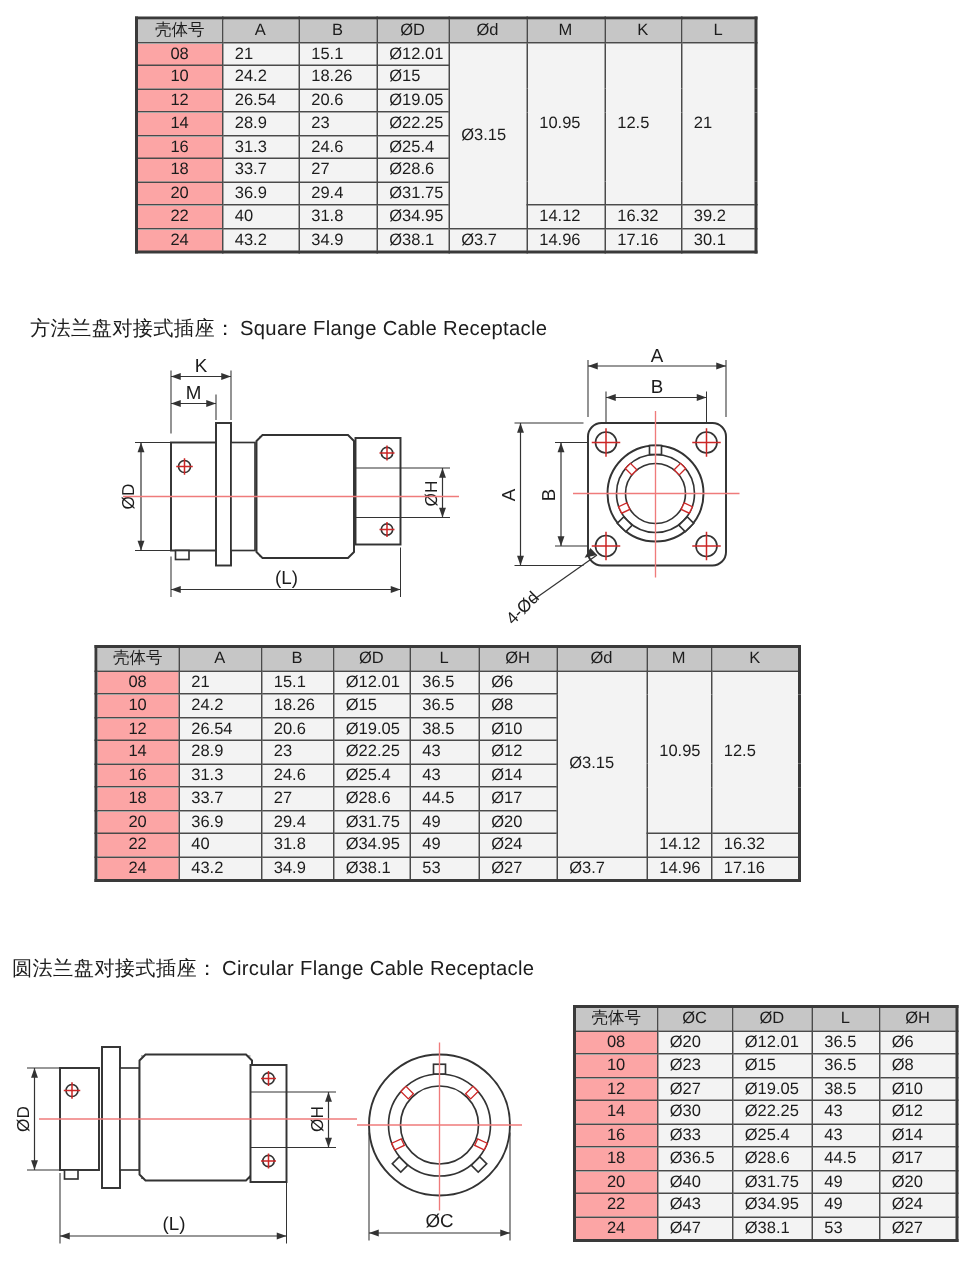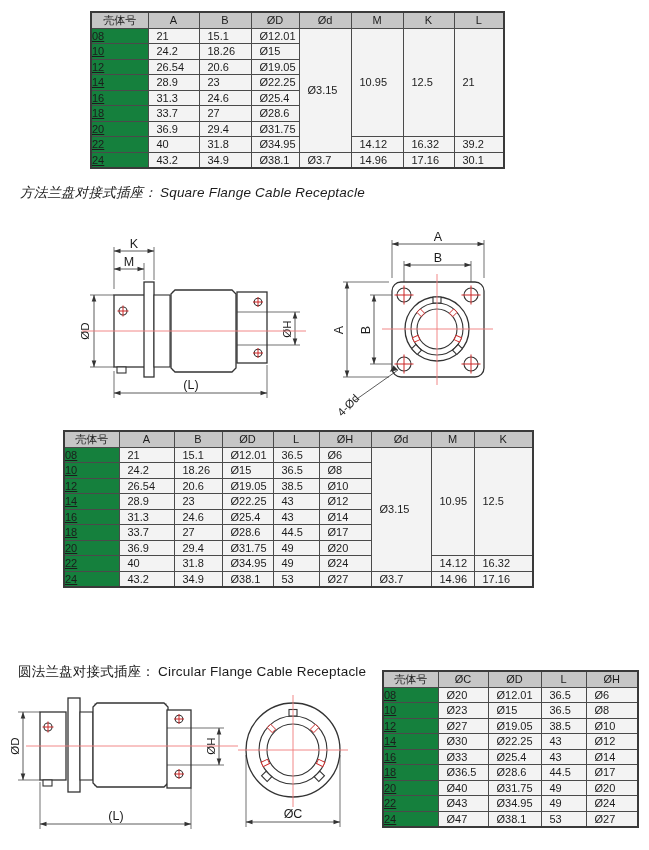--- a/index.html
+++ b/index.html
@@ -10,21 +10,21 @@
   .abs { position:absolute; }
   
   table.spec { border-collapse:collapse; table-layout:fixed; border:2px solid #3a3a3a;
                font-size:11px; color:#1c1c1c; }
   table.spec th, table.spec td {
     border:1px solid #4a4a4a; height:14.5px; line-height:14.5px;
     padding:0 0 0 8px; text-align:left; font-weight:normal; white-space:nowrap; overflow:hidden;
   }
   table.spec th { background:#c6c6c6; text-align:center; padding:0; }
   table.spec td { background:#f3f3f3; }
-  table.spec td.rh { background:#15803d; text-align:left; padding:0;text-decoration:underline; }
+  table.spec td.rh { background:#fca5a5; text-align:center; padding:0; }
   table.spec td.mc { vertical-align:middle; }
   
   .sec-title { font-size:13.5px; color:#1c1c1c; letter-spacing:0.2px; }
   .sec-title .en { margin-left:3px; }
   
   svg { overflow:visible; }
   .ol    { fill:#ffffff; stroke:#333333; stroke-width:1.3; }
   .ol2   { fill:#ffffff; stroke:#333333; stroke-width:1.1; }
   .thin  { stroke:#333333; stroke-width:0.7; fill:none; }
   .dim   { stroke:#333333; stroke-width:0.8; fill:none; }
@@ -126,21 +126,21 @@
           <td>34.9</td>
           <td>Ø38.1</td>
           <td>Ø3.7</td>
           <td>14.96</td>
           <td>17.16</td>
           <td>30.1</td>
         </tr>
       </tbody>
     </table>
 
-  <div class="sec-title abs" style="left:20px; top:184px;font-style:italic;">
+  <div class="sec-title abs" style="left:20px; top:210px;">
     <span>方法兰盘对接式插座：</span><span class="en">Square Flange Cable Receptacle</span>
   </div>
 
   <svg class="abs" style="left:60px; top:235px;" width="250" height="175" viewBox="0 0 250 175">
 
     <g class="thin">
       <path d="M54,54 V12"></path>
         <path d="M94,45 V12"></path>
         <path d="M84,45 V28"></path>
       <path d="M54,60 H30"></path>
@@ -424,21 +424,21 @@
           <td>Ø38.1</td>
           <td>53</td>
           <td>Ø27</td>
           <td>Ø3.7</td>
           <td>14.96</td>
           <td>17.16</td>
         </tr>
       </tbody>
     </table>
 
-  <div class="sec-title abs" style="left:18px; top:637px;margin-top:26px;">
+  <div class="sec-title abs" style="left:8px; top:637px;">
     <span>圆法兰盘对接式插座：</span><span class="en">Circular Flange Cable Receptacle</span>
   </div>
 
   <svg class="abs" style="left:10px; top:688px;" width="235" height="155" viewBox="0 0 235 155">
     <g class="thin">
       <path d="M30,24 H8"></path>
         <path d="M30,92 H8"></path>
       <path d="M181,40 H214"></path>
         <path d="M181,77 H214"></path>
       <path d="M30,94 V141"></path>

